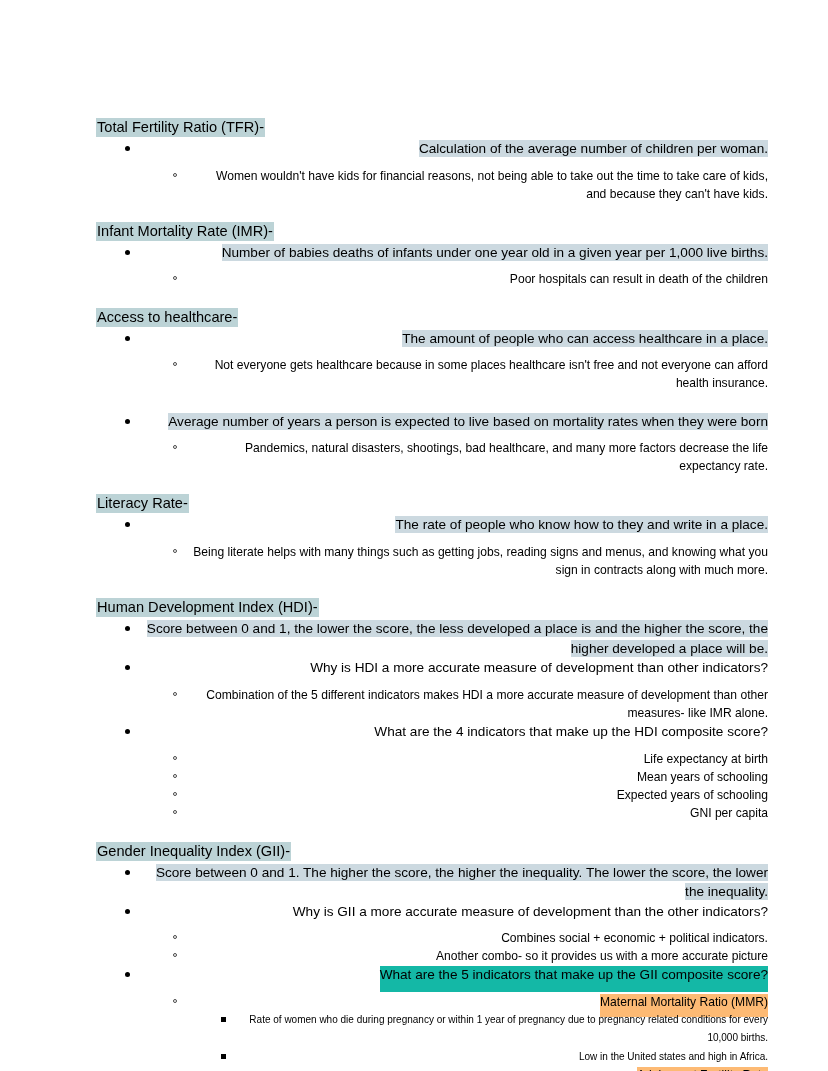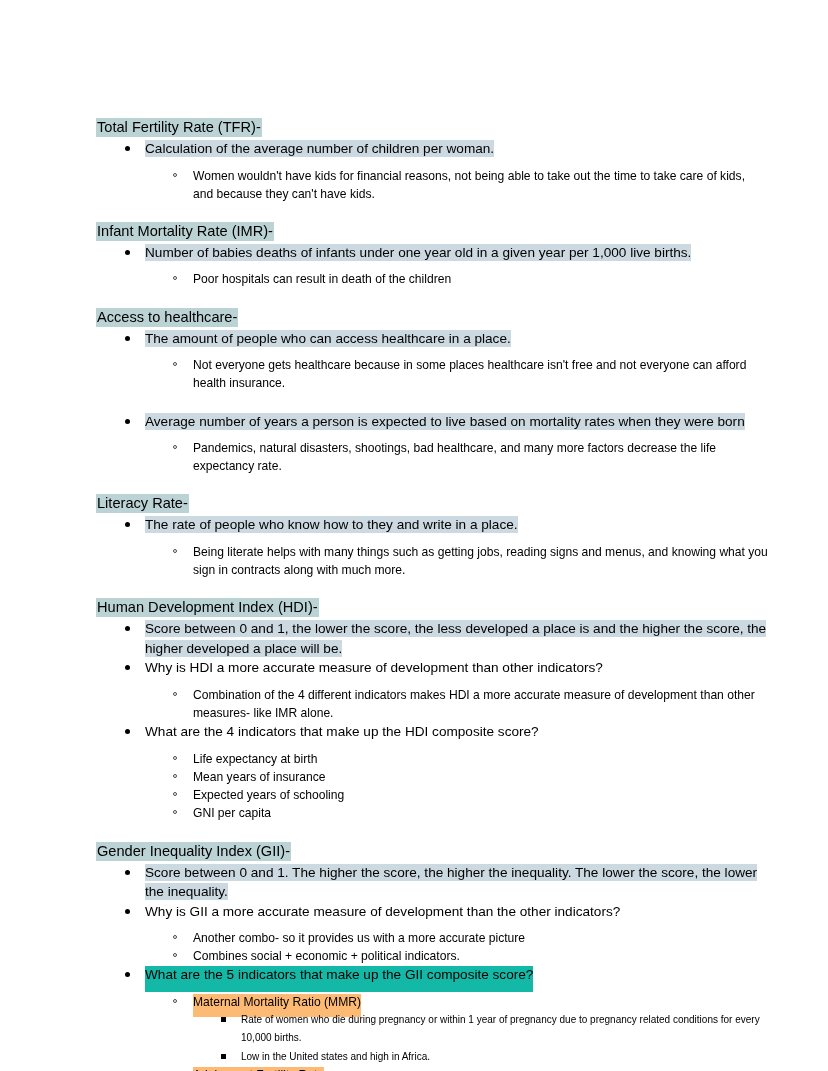--- a/index.html
+++ b/index.html
@@ -35,20 +35,21 @@
     background: #bcd3d6;
     padding: 1px 1px 2px 1px;
     box-decoration-break: clone;
     -webkit-box-decoration-break: clone;
   }
 
   ul {
     list-style: none;
     margin: 0;
     padding: 0;
+    text-align: right;
   }
   li {
     position: relative;
     margin: 0;
     padding: 0;
   }
 
   
   .lvl1 > li {
     font-size: 13.6px;
@@ -124,21 +125,21 @@
     padding: 1px 0 8px 0;
   }
   .plain { background: transparent; }
 </style>
 </head>
 <body>
 
 <div class="page">
   <div id="sections-root">
       <div class="section">
-        <div class="heading"><span class="hl">Total Fertility Rate (TFR)-</span></div>
+        <div class="heading"><span class="hl">Total Fertility Ratio (TFR)-</span></div>
         <ul class="lvl1">
           <li><span class="bullet"></span><span class="hl-soft">Calculation of the average number of children per woman.</span><ul class="lvl2">
               <li><span class="bullet"></span><span class="plain">Women wouldn't have kids for financial reasons, not being able to take out the time to take care of kids, and because they can't have kids.</span></li>
             </ul></li>
         </ul>
       </div>
       <div class="section">
         <div class="heading"><span class="hl">Infant Mortality Rate (IMR)-</span></div>
         <ul class="lvl1">
           <li><span class="bullet"></span><span class="hl-soft">Number of babies deaths of infants under one year old in a given year per 1,000 live births.</span><ul class="lvl2">
@@ -167,37 +168,37 @@
           <li><span class="bullet"></span><span class="hl-soft">The rate of people who know how to they and write in a place.</span><ul class="lvl2">
               <li><span class="bullet"></span><span class="plain">Being literate helps with many things such as getting jobs, reading signs and menus, and knowing what you sign in contracts along with much more.</span></li>
             </ul></li>
         </ul>
       </div>
       <div class="section">
         <div class="heading"><span class="hl">Human Development Index (HDI)-</span></div>
         <ul class="lvl1">
           <li><span class="bullet"></span><span class="hl-soft">Score between 0 and 1, the lower the score, the less developed a place is and the higher the score, the higher developed a place will be.</span></li>
           <li><span class="bullet"></span><span class="plain">Why is HDI a more accurate measure of development than other indicators?</span><ul class="lvl2">
-              <li><span class="bullet"></span><span class="plain">Combination of the 4 different indicators makes HDI a more accurate measure of development than other measures- like IMR alone.</span></li>
+              <li><span class="bullet"></span><span class="plain">Combination of the 5 different indicators makes HDI a more accurate measure of development than other measures- like IMR alone.</span></li>
             </ul></li>
           <li><span class="bullet"></span><span class="plain">What are the 4 indicators that make up the HDI composite score?</span><ul class="lvl2">
               <li><span class="bullet"></span><span class="plain">Life expectancy at birth</span></li>
-              <li><span class="bullet"></span><span class="plain">Mean years of insurance</span></li>
+              <li><span class="bullet"></span><span class="plain">Mean years of schooling</span></li>
               <li><span class="bullet"></span><span class="plain">Expected years of schooling</span></li>
               <li><span class="bullet"></span><span class="plain">GNI per capita</span></li>
             </ul></li>
         </ul>
       </div>
       <div class="section">
         <div class="heading"><span class="hl">Gender Inequality Index (GII)-</span></div>
         <ul class="lvl1">
           <li><span class="bullet"></span><span class="hl-soft">Score between 0 and 1. The higher the score, the higher the inequality. The lower the score, the lower the inequality.</span></li>
           <li><span class="bullet"></span><span class="plain">Why is GII a more accurate measure of development than the other indicators?</span><ul class="lvl2">
+              <li><span class="bullet"></span><span class="plain">Combines social + economic + political indicators.</span></li>
               <li><span class="bullet"></span><span class="plain">Another combo- so it provides us with a more accurate picture</span></li>
-              <li><span class="bullet"></span><span class="plain">Combines social + economic + political indicators.</span></li>
             </ul></li>
           <li><span class="bullet"></span><span class="hl-strong">What are the 5 indicators that make up the GII composite score?</span><ul class="lvl2">
               <li><span class="bullet"></span><span class="hl-pale">Maternal Mortality Ratio (MMR)</span><ul class="lvl3">
                   <li><span class="bullet"></span><span class="plain">Rate of women who die during pregnancy or within 1 year of pregnancy due to pregnancy related conditions for every 10,000 births.</span></li>
                   <li><span class="bullet"></span><span class="plain">Low in the United states and high in Africa.</span></li>
                 </ul></li>
               <li><span class="bullet"></span><span class="hl-pale">Adolescent Fertility Rate</span></li>
             </ul></li>
         </ul>
       </div>

